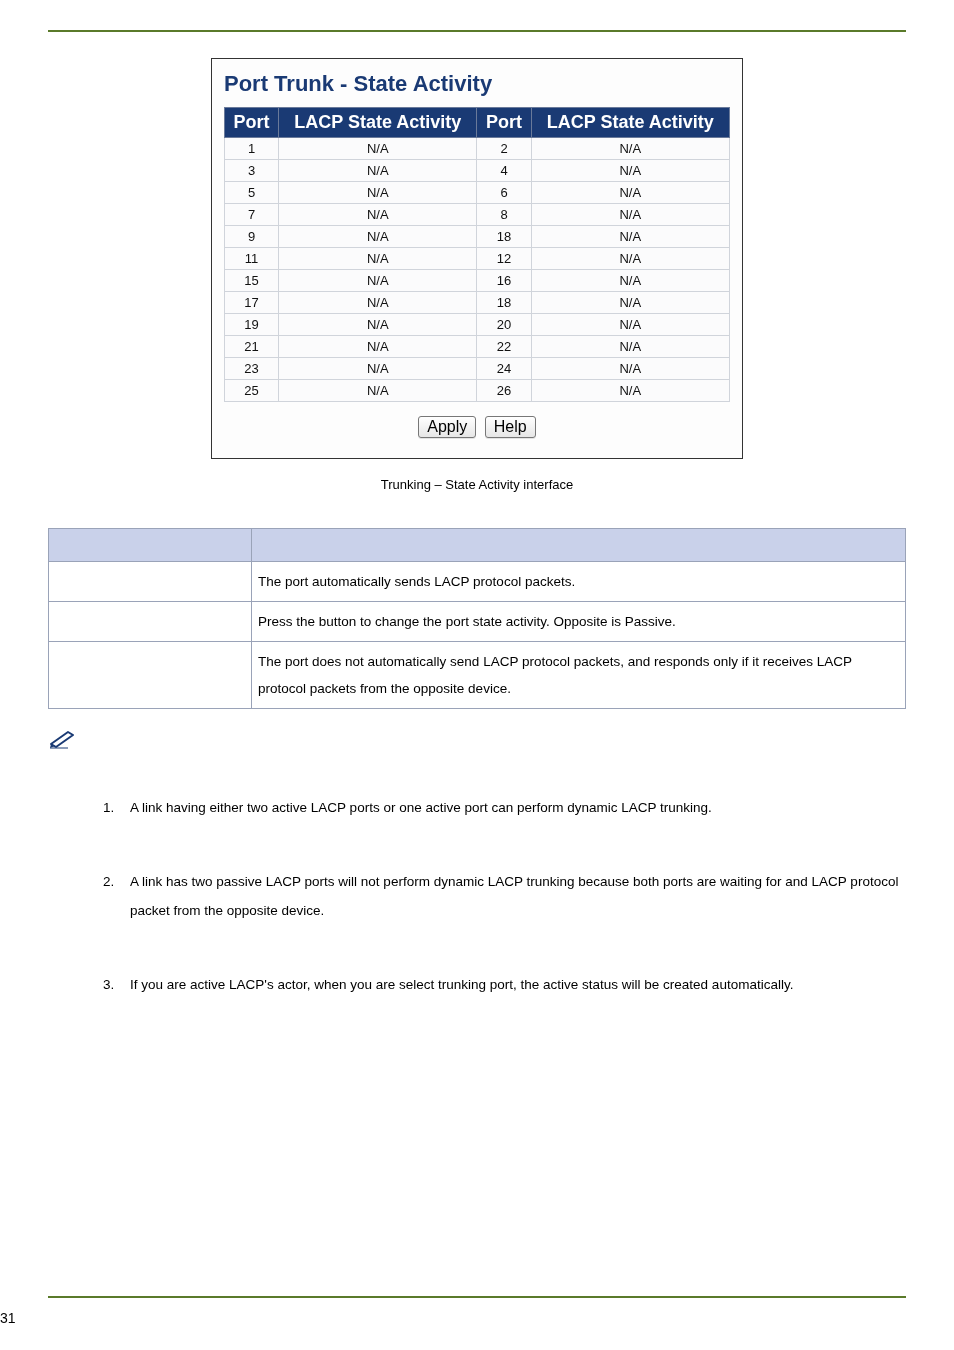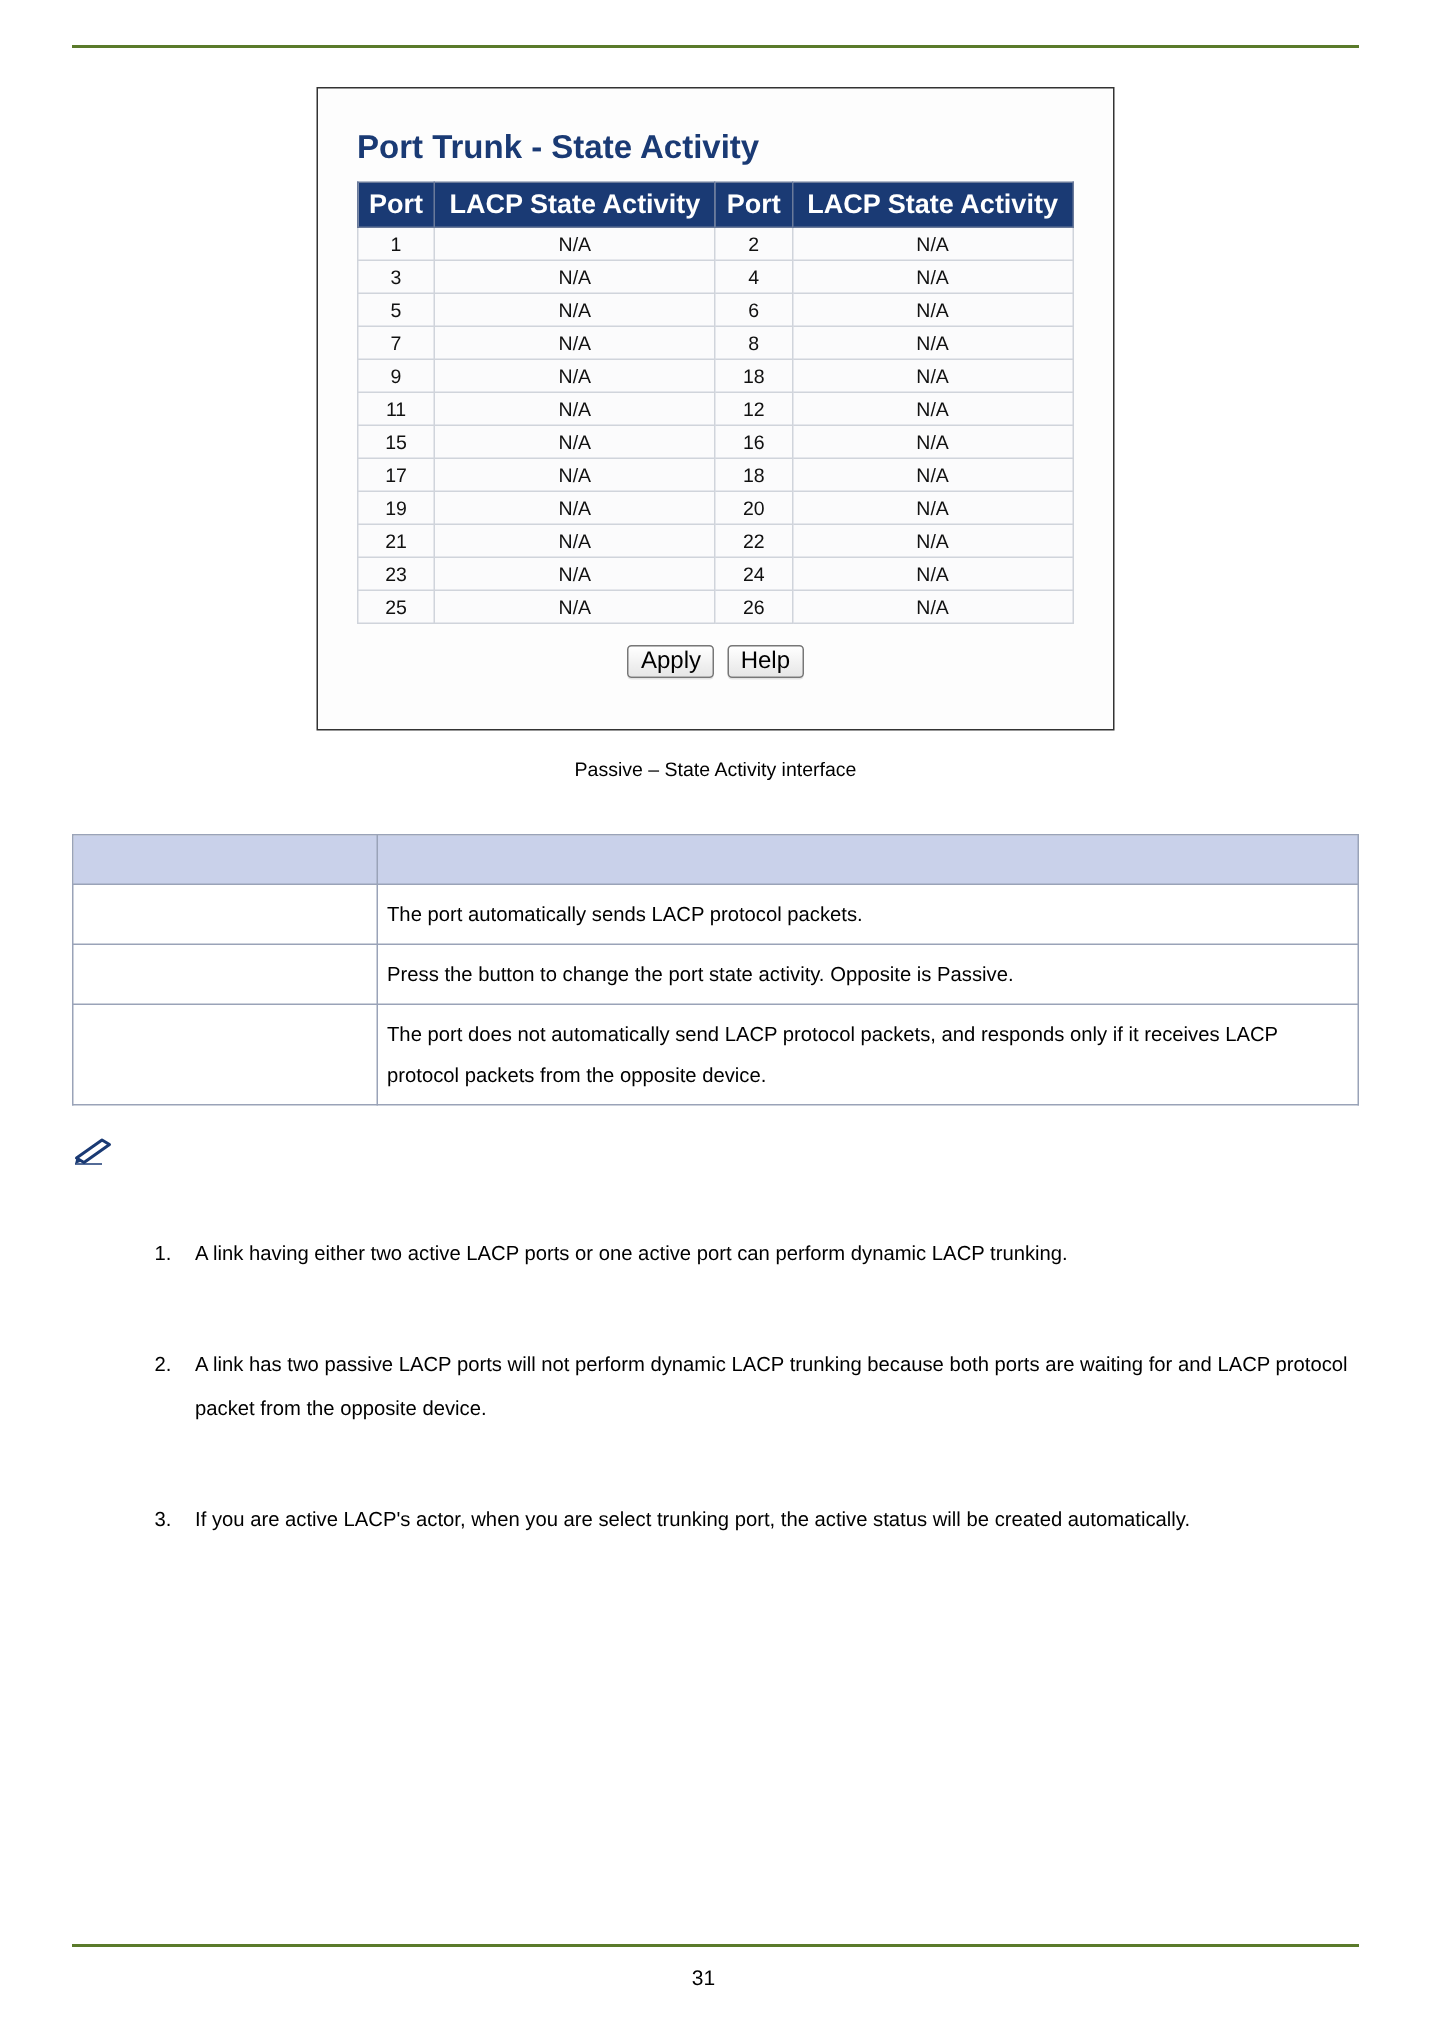--- a/index.html
+++ b/index.html
@@ -20,21 +20,21 @@
     border-top: 2px solid #5a7a2a;
     margin: 0 0 26px 0;
   }
 
   
   .shot-wrap {
     width: 532px;
     margin: 0 auto;
     border: 1px solid #333;
     background: #fdfdfd;
-    padding: 16px;
+    padding: 2px;
     box-sizing: border-box;
   }
   .shot-inner {
     padding: 8px 10px 18px 10px;
   }
   .shot-title {
     font-family: Verdana, Geneva, sans-serif;
     font-size: 22px;
     font-weight: 700;
     color: #1a3a74;
@@ -133,21 +133,20 @@
     left: 48px;
     right: 48px;
     bottom: 52px;
     border-top: 2px solid #5a7a2a;
   }
   .page-num {
     position: absolute;
     left: 0;
     right: 16px;
     bottom: 24px;
-    text-align: center;
     font-size: 14px;
     color: #000;
   }
 </style>
 </head>
 <body>
 
 <div class="page">
   <div class="top-rule"></div>
 
@@ -238,21 +237,21 @@
             </tr>
           </tbody>
       </table>
       <div class="btn-row">
         <button class="os-btn">Apply</button>
         <button class="os-btn">Help</button>
       </div>
     </div>
   </div>
 
-  <div class="caption">Passive – State Activity interface</div>
+  <div class="caption">Trunking – State Activity interface</div>
 
   <table class="info-table">
     <thead>
       <tr>
         <th class="blank-head"></th>
         <th class="blank-head"></th>
       </tr>
     </thead>
     <tbody id="info-tbody">
         <tr>

